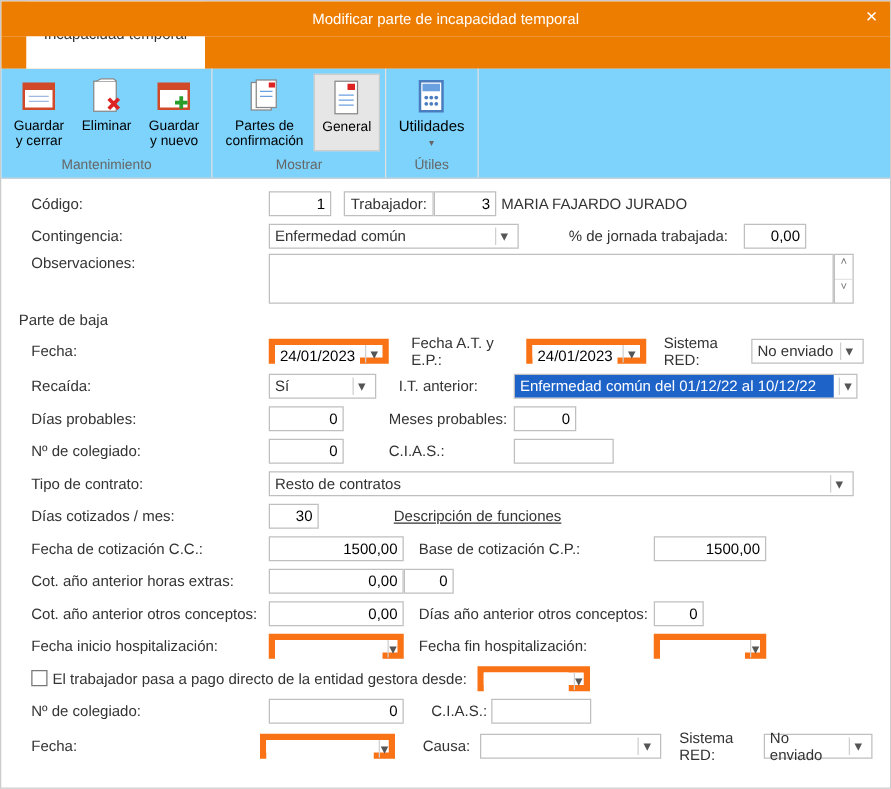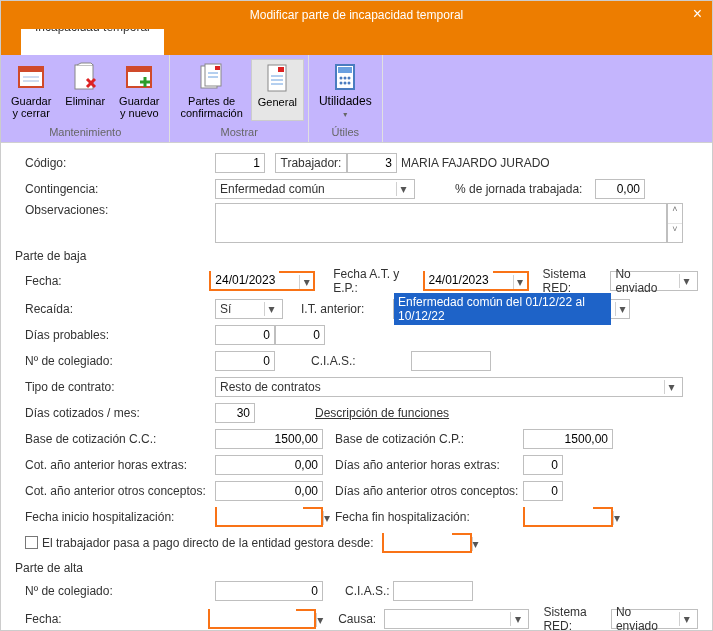--- a/index.html
+++ b/index.html
@@ -1,39 +1,39 @@
 <!DOCTYPE html>
 <html><head>
 <meta charset="utf-8">
 <style>
 * { box-sizing: border-box; margin: 0; padding: 0; font-family: "Segoe UI", Tahoma, sans-serif; font-size: 12px; }
 body { background: #fff; width: 713px; height: 631px; border: 1px solid #ccc; overflow: hidden; }
 .titlebar { background: #ed7d00; color: #fff; height: 28px; display: flex; align-items: center; justify-content: center; position: relative; }
 .titlebar .close { position: absolute; right: 10px; top: 4px; font-size: 16px; cursor: pointer; }
 .tabstrip { background: #ed7d00; height: 26px; display: flex; align-items: flex-end; padding-left: 20px; }
 .tab { background: #fff; padding: 21px 14px; border-radius: 3px 3px 0 0; color: #333; }
-.ribbon { background: #c4b5fd; border-bottom: 1px solid #d0d0d0; height: 88px; display: flex; }
+.ribbon { background: #7dd3fc; border-bottom: 1px solid #d0d0d0; height: 88px; display: flex; }
 .ribbon-group { border-right: 1px solid #e0e0e0; display: flex; flex-direction: column; align-items: center; padding: 4px 4px 2px; }
 .ribbon-row { display: flex; gap: 2px; }
 .ribbon-btn { display: flex; flex-direction: column; align-items: center; padding: 2px 6px; cursor: pointer; min-width: 50px; }
 .ribbon-btn.active { background: #e6e6e6; border: 1px solid #ccc; }
 .ribbon-btn svg { width: 32px; height: 32px; }
 .ribbon-btn .lbl { text-align: center; font-size: 11px; line-height: 12px; margin-top: 2px; white-space: pre-line; }
 .ribbon-group-title { font-size: 11px; color: #666; margin-top: auto; padding: 2px 0; }
 .form { padding: 8px 14px; color: #333; }
 .row { display: flex; align-items: center; min-height: 24px; margin-bottom: 2px; }
 .lbl { font-size: 12px; }
 .lbl.l1 { width: 200px; padding-left: 10px; }
 .section { font-size: 12px; margin: 6px 0 4px; }
 input.text, .val, .combo, select { border: 1px solid #bfbfbf; height: 20px; padding: 1px 4px; background: #fff; }
 input.text { text-align: right; }
 .val { display: inline-flex; align-items: center; }
 .combo { display: inline-flex; align-items: center; justify-content: space-between; }
 .combo .arrow, .datebox .arrow { width: 14px; text-align: center; color: #555; border-left: 1px solid #d0d0d0; margin-left: 4px; cursor: pointer; }
-.datebox { display: inline-flex; border: 2px solid #f97316; height: 20px; align-items: flex-end; gap: 16px; }
+.datebox { display: inline-flex; border: 5px solid #f97316; height: 20px; align-items: flex-start; }
 .datebox input { border: none; width: 68px; text-align: left; padding: 0 4px; height: 18px; outline: none; }
 .readonly { background: #f4f4f4; }
 .hl { background: #1e63c8; color: #fff; }
 .underline { text-decoration: underline; }
 textarea { resize: none; border: 1px solid #bfbfbf; }
 .chk { width: 13px; height: 13px; border: 1px solid #777; display: inline-block; margin-right: 4px; vertical-align: -2px; }
 .spin { display:flex; flex-direction:column; border:1px solid #bfbfbf; height:40px; width:16px; }
 .spin div { flex:1; text-align:center; font-size:9px; color:#777; border-bottom:1px solid #e4e4e4; cursor:pointer; }
 </style>
 </head>
@@ -176,34 +176,35 @@
       </div>
     <span class="lbl" style="width:84px;padding-left:14px">Sistema RED:</span>
     <div class="combo" style="width:90px">
         <span>No enviado</span>
         <span class="arrow">▾</span>
       </div>
   </div>
 
   <div class="row">
     <span class="lbl l1">Recaída:</span>
-    <div class="combo" style="width:68px">
+    <div class="combo" style="width:86px">
         <span>Sí</span>
         <span class="arrow">▾</span>
       </div>
     <span class="lbl" style="width:110px;padding-left:18px">I.T. anterior:</span>
-    <div class="combo" style="width:237px;padding:0">
+    <div class="combo" style="width:275px;padding:0">
         <span class="hl" style="flex:1;padding:2px 4px">Enfermedad común del 01/12/22 al 10/12/22</span>
         <span class="arrow">▾</span>
       </div>
   </div>
 
   <div class="row">
     <span class="lbl l1">Días probables:</span>
     <input class="text" style="width: 60px;" value="0">
+    <span class="lbl" style="width:136px;padding-left:36px">Meses probables:</span>
     <input class="text" style="width: 50px;" value="0">
   </div>
 
   <div class="row">
     <span class="lbl l1">Nº de colegiado:</span>
     <input class="text" style="width: 60px;" value="0">
     <span class="lbl" style="width:136px;padding-left:36px">C.I.A.S.:</span>
     <input class="text" style="width: 80px; text-align: left;" value="">
   </div>
 
@@ -215,30 +216,29 @@
       </div>
   </div>
 
   <div class="row">
     <span class="lbl l1">Días cotizados / mes:</span>
     <input class="text" style="width: 40px;" value="30">
     <span class="lbl underline" style="padding-left:60px">Descripción de funciones</span>
   </div>
 
   <div class="row">
-    <span class="lbl l1">Base de cotización C.C.:</span>
+    <span class="lbl l1">Fecha de cotización C.C.:</span>
     <input class="text" style="width: 108px;" value="1500,00">
     <span class="lbl" style="width:200px;padding-left:12px">Base de cotización C.P.:</span>
     <input class="text" style="width: 90px;" value="1500,00">
   </div>
 
   <div class="row">
     <span class="lbl l1">Cot. año anterior horas extras:</span>
     <input class="text" style="width: 108px;" value="0,00">
-    <span class="lbl" style="width:200px;padding-left:12px">Días año anterior horas extras:</span>
     <input class="text" style="width: 40px;" value="0">
   </div>
 
   <div class="row">
     <span class="lbl l1">Cot. año anterior otros conceptos:</span>
     <input class="text" style="width: 108px;" value="0,00">
     <span class="lbl" style="width:200px;padding-left:12px">Días año anterior otros conceptos:</span>
     <input class="text" style="width: 40px;" value="0">
   </div>
 
@@ -257,21 +257,20 @@
 
   <div class="row">
     <span class="lbl" style="padding-left:10px"><span class="chk"></span><span>El trabajador pasa a pago directo de la entidad gestora desde:</span></span>
     <span style="width:8px"></span>
     <div class="datebox" style="width:90px">
         <input style="">
         <span class="arrow">▾</span>
       </div>
   </div>
 
-  <div class="section">Parte de alta</div>
 
   <div class="row">
     <span class="lbl l1">Nº de colegiado:</span>
     <input class="text" style="width: 108px;" value="0">
     <span class="lbl" style="width:70px;padding-left:22px">C.I.A.S.:</span>
     <input class="text" style="width: 80px; text-align: left;" value="">
   </div>
 
   <div class="row">
     <span class="lbl l1">Fecha:</span>

